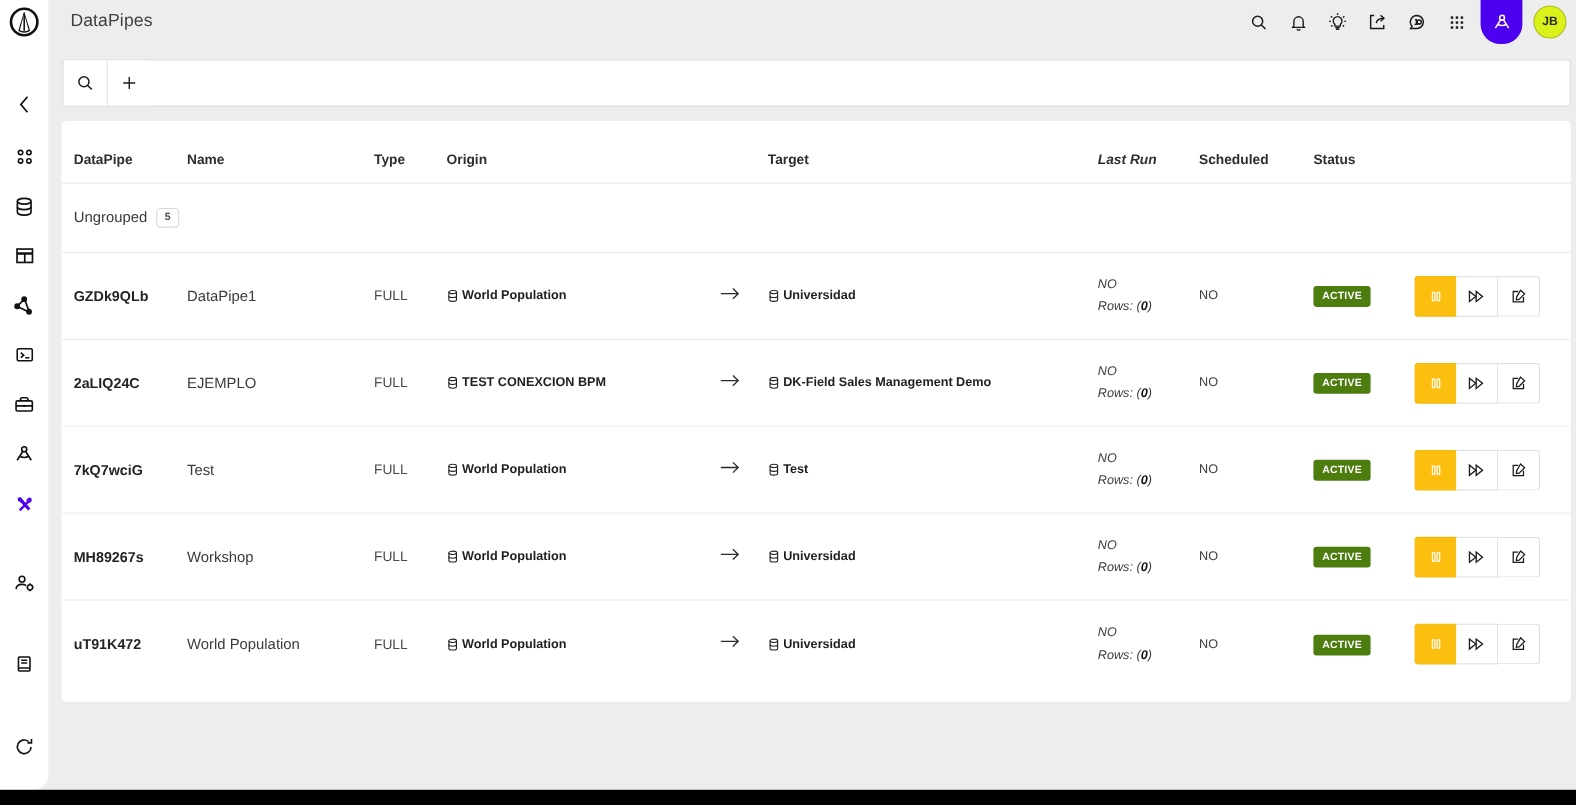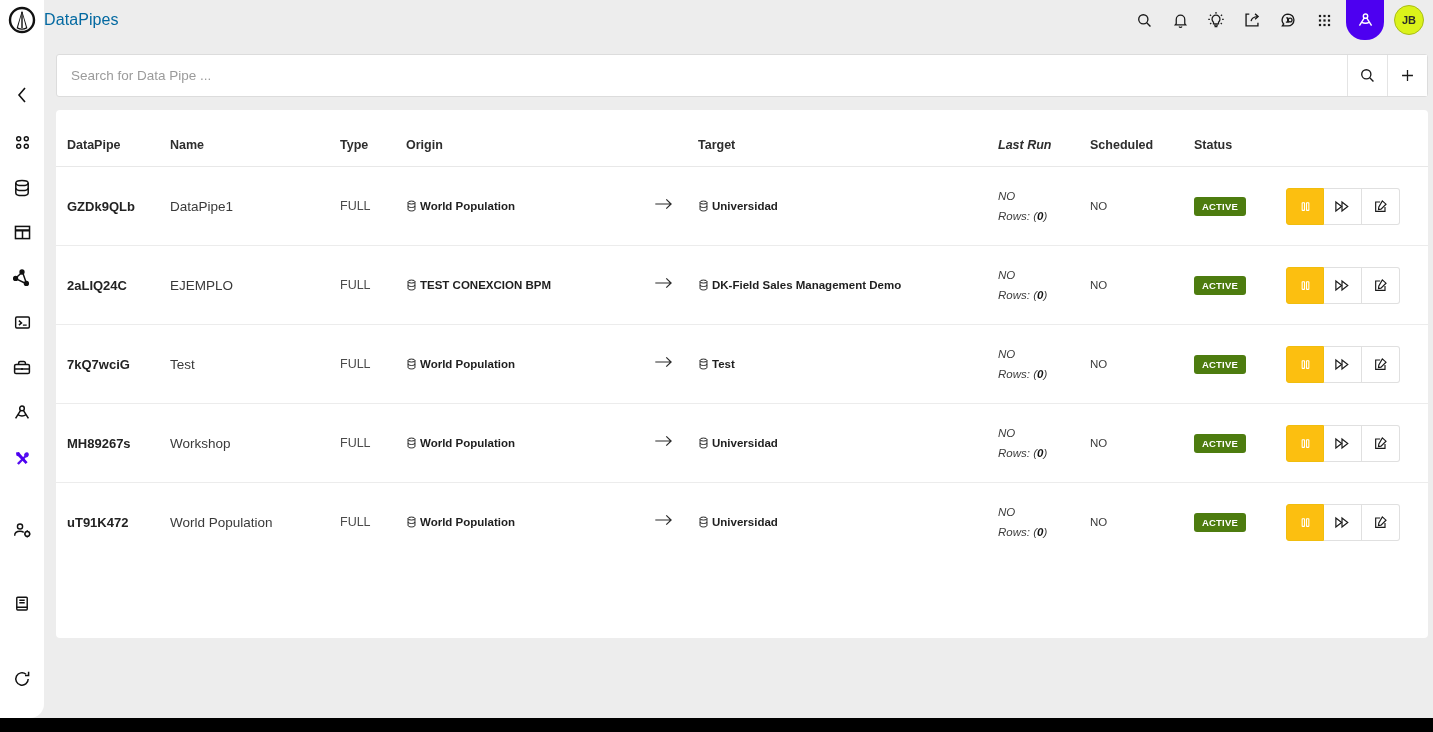--- a/index.html
+++ b/index.html
@@ -56,22 +56,23 @@
   #header {
     position: absolute;
     left: 44px; top: 0;
     width: 1389px; height: 40px;
     background: #ededed;
     display: flex;
     align-items: center;
     z-index: 20;
   }
   #page-title {
+    margin-left: 20px;
     font-size: 16px;
-    color: #0369a1;
+    color: #404040;
     letter-spacing: .1px;
   }
   #header-actions {
     margin-left: auto;
     display: flex;
     align-items: center;
     height: 40px;
   }
   .hdr-icon {
     width: 36px; height: 40px;
@@ -419,21 +420,20 @@
           <circle cx="10" cy="5.4" r="2.3"></circle>
           <path d="M8.6 7.4 L3.6 15.4M11.4 7.4 L16.4 15.4M5.8 11.6c2.6 1.6 5.8 1.6 8.4 0"></path>
         </svg>
       </div>
 
       <div id="avatar">JB</div>
     </div>
   </div>
 
   <div id="searchbar">
-    <input id="search-input" type="text" value="" placeholder="Search for Data Pipe ..." style="">
     <div class="sb-btn">
       <svg width="17" height="17" viewBox="0 0 20 20" fill="none" stroke="currentColor" stroke-width="1.6">
         <circle cx="8.6" cy="8.6" r="5.4"></circle>
           <path d="M12.6 12.6 L17 17"></path>
       </svg>
     </div>
     <div class="sb-btn">
       <svg width="17" height="17" viewBox="0 0 20 20" fill="none" stroke="currentColor" stroke-width="1.5">
         <path d="M10 3.6v12.8M3.6 10h12.8"></path>
       </svg>
@@ -450,20 +450,28 @@
           <th class="c-orig">Origin</th>
           <th class="c-arrow"></th>
           <th class="c-targ">Target</th>
           <th class="c-last">Last Run</th>
           <th class="c-sched">Scheduled</th>
           <th class="c-stat">Status</th>
           <th class="c-act"></th>
         </tr>
       </thead>
       <tbody id="tbody">
+        <tr class="group-row">
+          <td colspan="10">
+            <span class="group-label">
+              <span>Ungrouped</span>
+              <span class="group-count">5</span>
+            </span>
+          </td>
+        </tr>
       <tr class="data-row">
             <td class="cell-dp c-dp"><span>GZDk9QLb</span></td>
             <td class="cell-name c-name"><span>DataPipe1</span></td>
             <td class="cell-type c-type"><span>FULL</span></td>
             <td class="c-orig">
               <div class="db-cell">
                 <svg width="11" height="12" viewBox="0 0 14 16" fill="none" stroke="currentColor" stroke-width="1.3">
                   <ellipse cx="7" cy="3.4" rx="4.6" ry="2"></ellipse>
                   <path d="M2.4 3.4v9.2c0 1.1 2.06 2 4.6 2s4.6-.9 4.6-2V3.4"></path>
                   <path d="M2.4 8c0 1.1 2.06 2 4.6 2s4.6-.9 4.6-2"></path>

